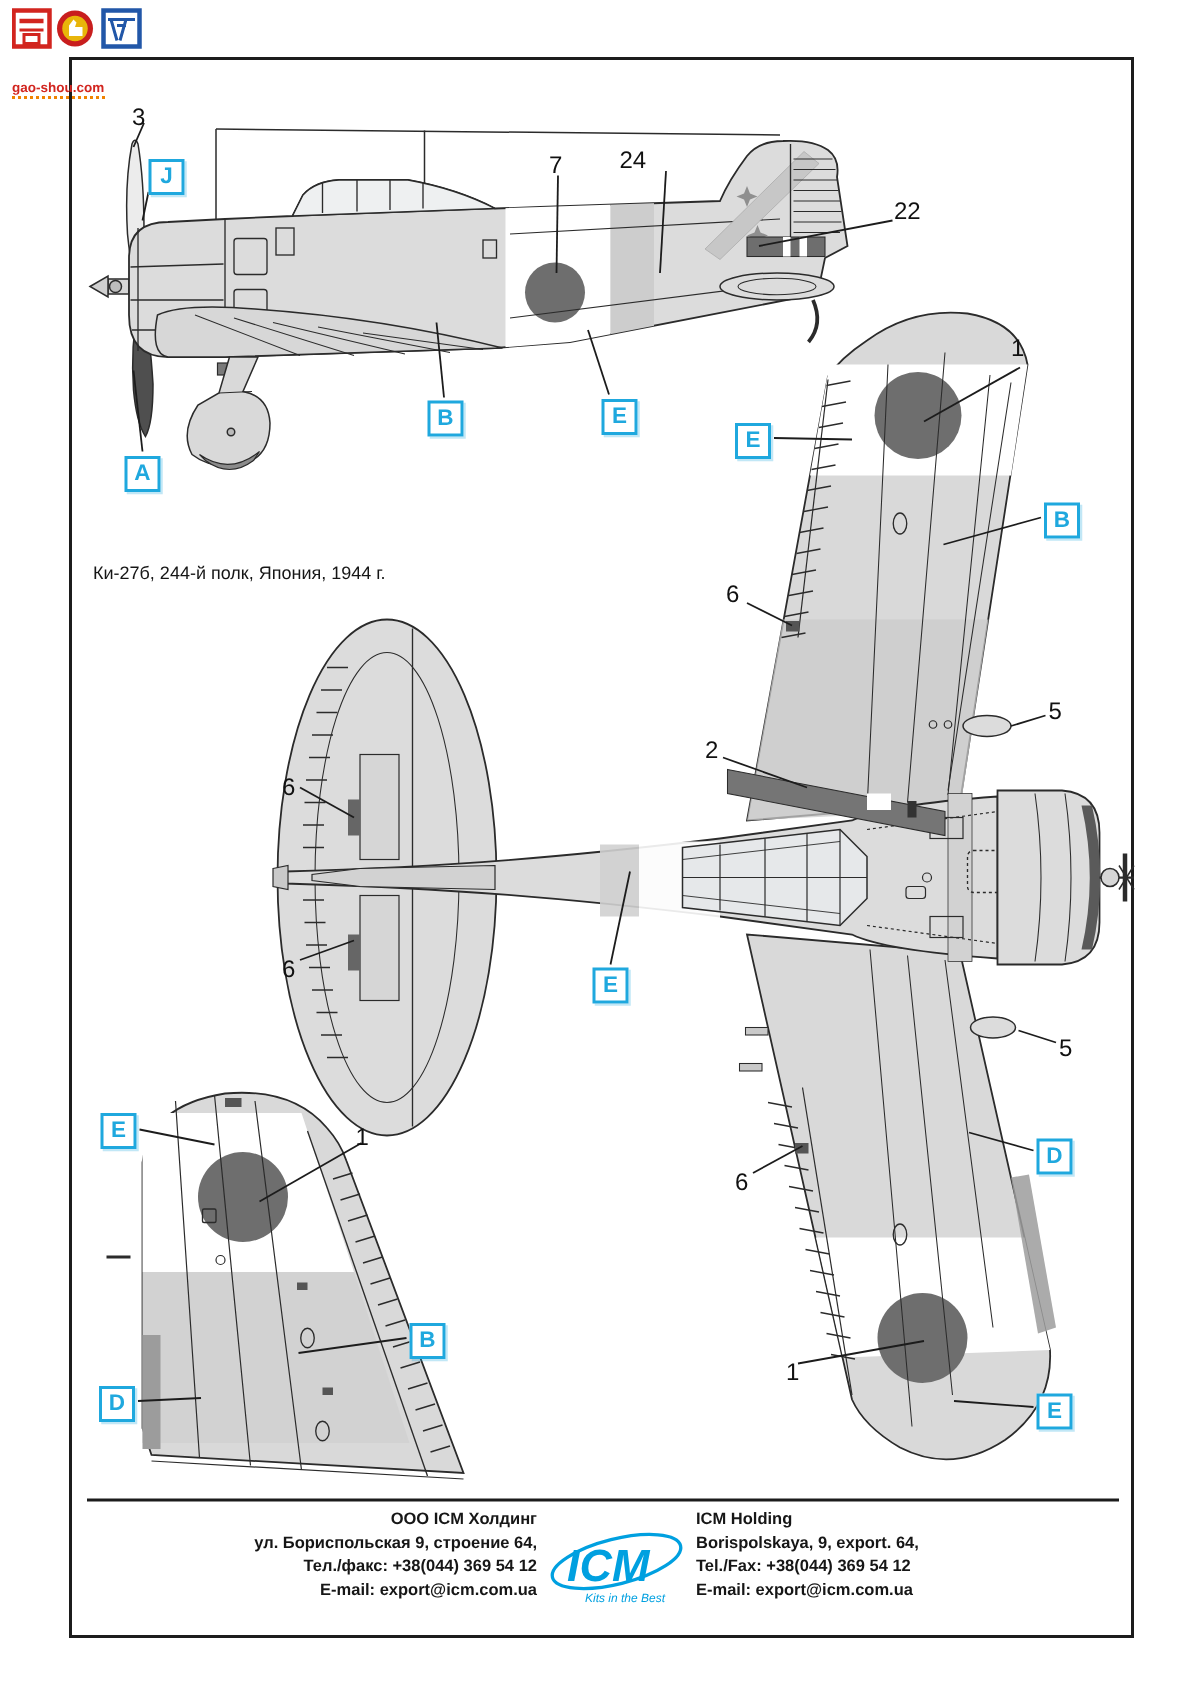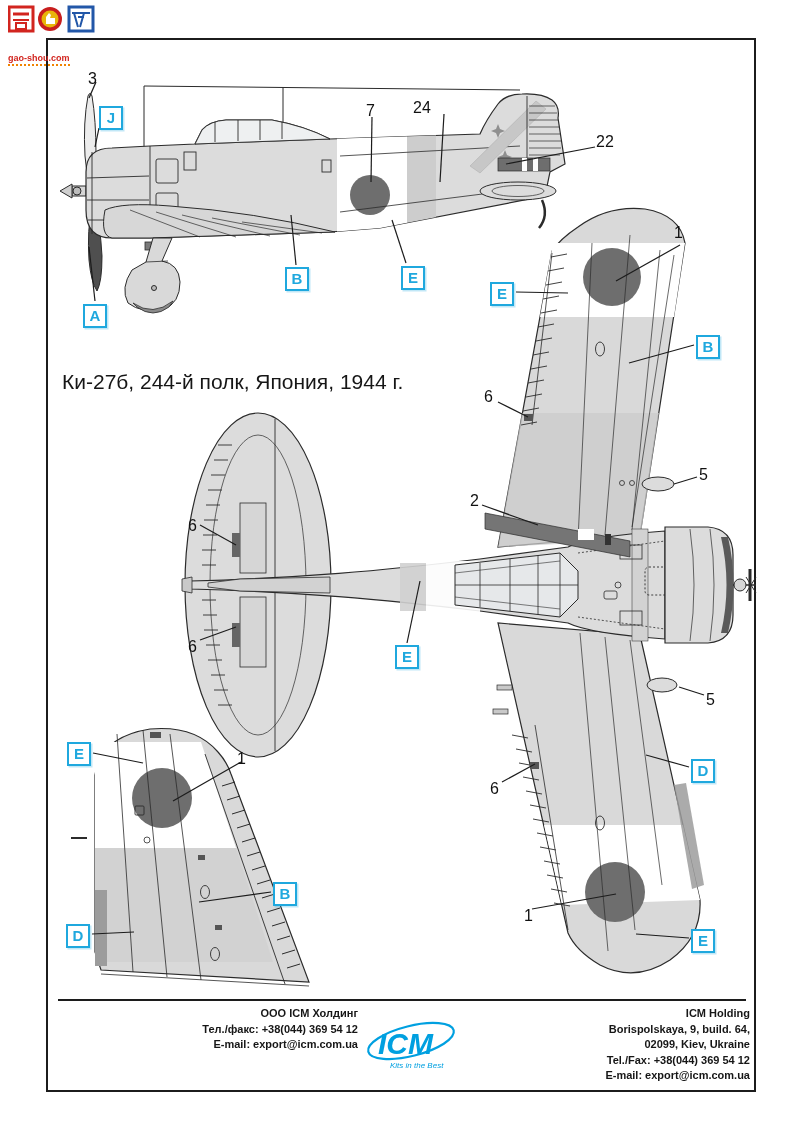--- a/index.html
+++ b/index.html
@@ -6,25 +6,25 @@
   body{width:800px;height:1130px;position:relative;overflow:hidden;
        font-family:"Liberation Sans",sans-serif;color:#111;}
   .page-border{position:absolute;left:46px;top:38px;width:706px;height:1050px;
        border:2px solid #1c1c1c;background:#fff;}
   .abs{position:absolute;}
   .num-label{position:absolute;font:16px/18px "Liberation Sans",sans-serif;color:#111;
        letter-spacing:0;}
   .box-label{position:absolute;width:20px;height:20px;border:2px solid #1fa8de;background:#fff;
        color:#1fa8de;font:bold 15px/20px "Liberation Sans",sans-serif;text-align:center;
        box-shadow:1.5px 1.5px 0 rgba(31,168,222,.28);}
-  .title-block{position:absolute;left:62px;top:372px;font-size:21px;line-height:20px;color:#161616;}
+  .title-block{position:absolute;left:62px;top:372px;font-size:12px;line-height:20px;color:#161616;}
   .footer-sep{position:absolute;left:58px;top:999px;width:688px;height:2px;background:#1c1c1c;}
   .footer-col{position:absolute;top:1006px;font-weight:bold;font-size:11px;line-height:15.5px;color:#161616;}
   .footer-ru{left:60px;width:298px;text-align:right;}
-  .footer-en{left:464px;width:286px;text-align:right;}
+  .footer-en{left:464px;width:286px;text-align:left;}
   .wm{position:absolute;left:8px;top:5px;width:92px;}
   .wm-site{font:bold 9px/10px "Liberation Sans",sans-serif;color:#d2251f;margin-top:18px;
        border-bottom:2px dotted #f08300;display:inline-block;padding-bottom:1px;}
   svg{display:block;}
   svg text{font-family:"Liberation Sans",sans-serif;}
 </style>
 </head>
 <body>
 
 <div class="page-border"></div>
@@ -314,29 +314,29 @@
 <div class="box-label" style="left:66px;top:924px;">D</div>
 
 <div class="title-block">
   <div>Ки-27б, 244-й полк, Япония, 1944 г.</div>
 </div>
 
 <div class="footer-sep"></div>
 
 <div class="footer-col footer-ru">
   <div>ООО ICM Холдинг</div>
+  <div>ул. Бориспольская 9, строение 64,</div>
   <div>Тел./факс: +38(044) 369 54 12</div>
   <div>E-mail: export@icm.com.ua</div>
 </div>
 
 <svg class="abs" style="left:364px;top:1016px;" width="94" height="60" viewBox="0 0 94 60">
   <ellipse cx="47" cy="25" rx="44" ry="15" fill="none" stroke="#00a0e0" stroke-width="2.2" transform="rotate(-14 47 25)"></ellipse>
   <text x="14" y="38" font-size="30" font-weight="bold" font-style="italic" fill="#00a0e0">ICM</text>
   <text x="26" y="52" font-size="8" font-style="italic" fill="#00a0e0">Kits in the Best</text>
 </svg>
 
 <div class="footer-col footer-en">
   <div>ICM Holding</div>
-  <div>Borispolskaya, 9, build. 64,</div>
-  <div>02099, Kiev, Ukraine</div>
+  <div>Borispolskaya, 9, export. 64,</div>
   <div>Tel./Fax: +38(044) 369 54 12</div>
   <div>E-mail: export@icm.com.ua</div>
 </div>
 
 </body></html>

